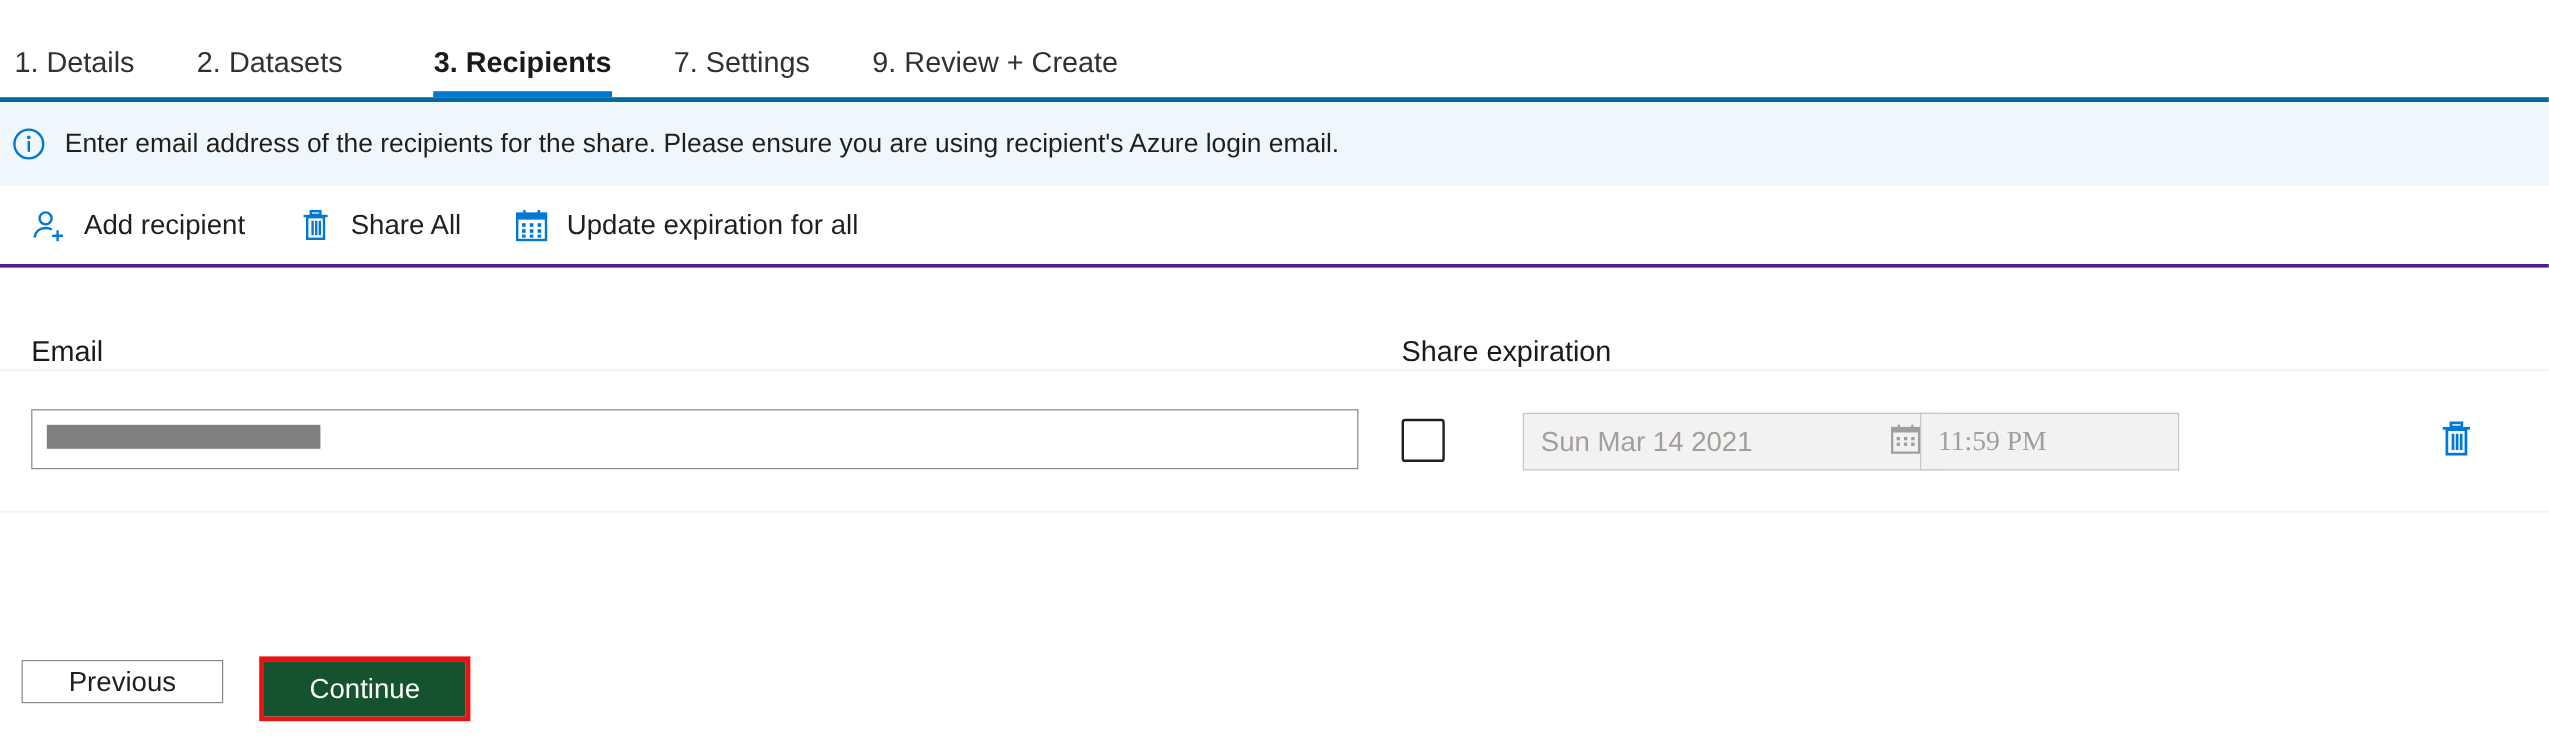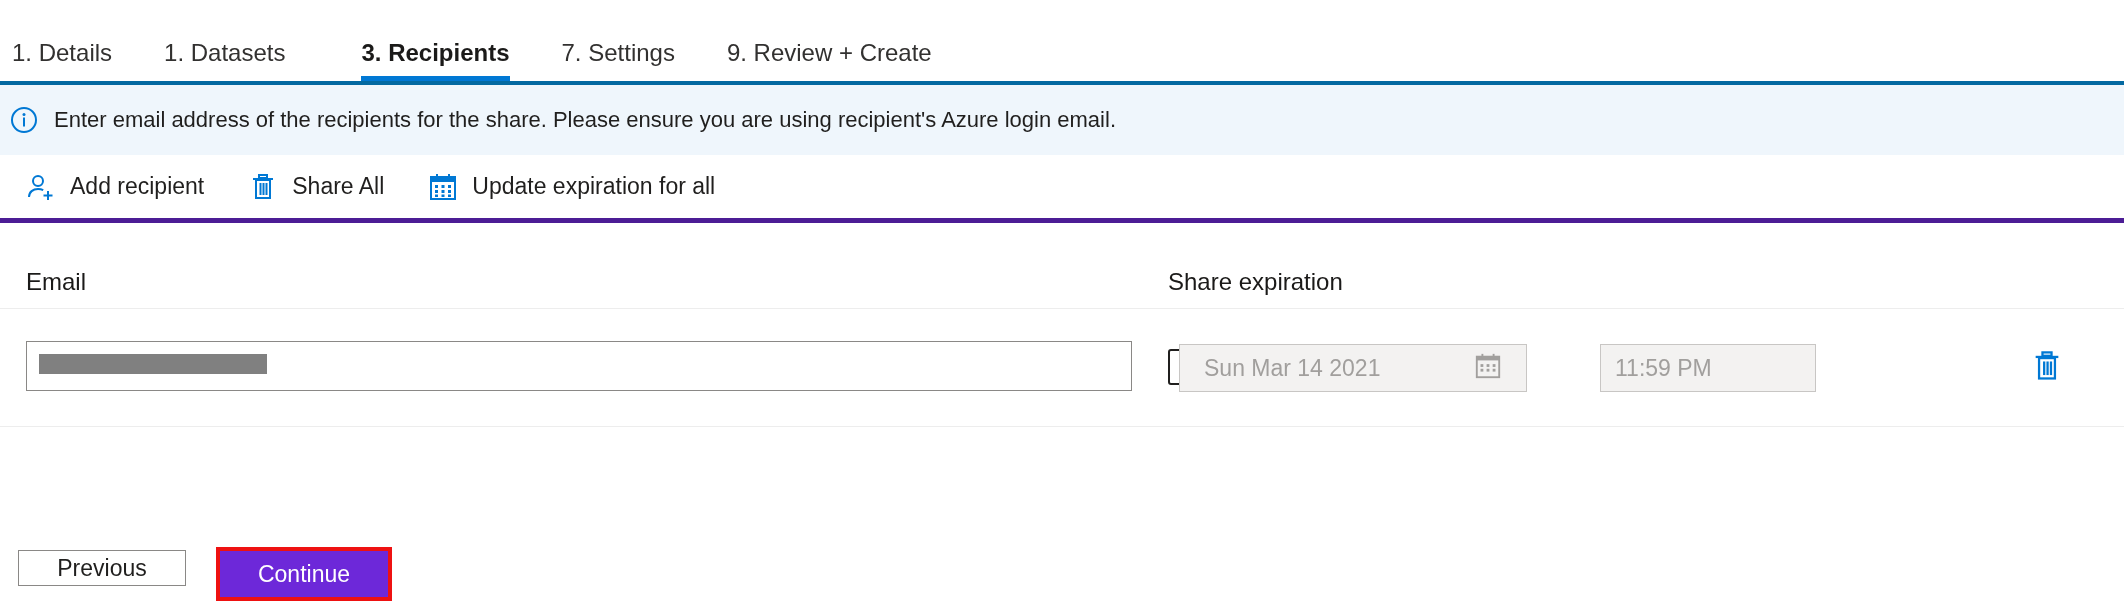--- a/index.html
+++ b/index.html
@@ -78,21 +78,21 @@
   
   .toolbar {
     position: absolute;
     left: 0; top: 155px;
     width: 2124px;
     height: 68px;
     display: flex;
     align-items: center;
     padding-left: 26px;
     box-sizing: border-box;
-    border-bottom: 5px solid #4c1d95;
+    border-bottom: 3px solid #4c1d95;
   }
   .cmd {
     display: flex;
     align-items: center;
     margin-right: 44px;
     cursor: pointer;
     white-space: nowrap;
   }
   .cmd .cmd-icon {
     width: 30px; height: 30px;
@@ -111,21 +111,21 @@
   .tbl-head {
     position: absolute;
     left: 0; top: 253px;
     width: 2124px;
     height: 56px;
     border-bottom: 1px solid #ededed;
     box-sizing: border-box;
   }
   .tbl-head .th {
     position: absolute;
-    bottom: 12px;
+    bottom: 0;
     font-size: 24px;
     color: #1b1a19;
     white-space: nowrap;
     margin-top: 32px;
   }
   .th-email { left: 26px; }
   .th-exp   { left: 1168px; }
 
   .tbl-row {
     position: absolute;
@@ -163,46 +163,47 @@
     width: 36px; height: 36px;
     border: 2px solid #201f1e;
     border-radius: 3px;
     background: #ffffff;
     box-sizing: border-box;
     cursor: pointer;
   }
 
   .date-field {
     position: absolute;
-    left: 1179px; top: 35px;
+    left: 1269px; top: 35px;
     width: 348px; height: 48px;
     background: #f3f2f1;
     border: 1px solid #c8c6c4;
     box-sizing: border-box;
     display: flex;
     align-items: center;
-    padding: 0 24px;
+    padding: 0 14px;
     justify-content: space-between;
   }
   .date-field .val,
   .time-field .val {
     font-size: 23px;
     color: #a19f9d;
     white-space: nowrap;
   }
   .time-field {
     position: absolute;
     left: 1600px; top: 35px;
     width: 216px; height: 48px;
     background: #f3f2f1;
     border: 1px solid #c8c6c4;
     box-sizing: border-box;
     display: flex;
     align-items: center;
     padding: 0 14px;
+    font-family: Liberation Serif, serif;
   }
   .row-delete {
     position: absolute;
     left: 2030px; top: 40px;
     width: 34px; height: 34px;
     cursor: pointer;
   }
 
   
   .footer {
@@ -226,35 +227,35 @@
   .continue-wrap {
     position: absolute;
     left: 216px; top: 7px;
     border: 4px solid #ee1111;
     padding: 0;
     box-sizing: border-box;
   }
   .btn-continue {
     display: block;
     width: 168px; height: 46px;
-    background: #6d28d9;
+    background: #14532d;
     border: none;
     color: #ffffff;
     font-size: 23px;
     font-family: "Liberation Sans", sans-serif;
     cursor: pointer;
     box-sizing: border-box;
   }
 </style>
 </head>
 <body>
 
 <div class="tabstrip">
   <div class="tab">1. Details</div>
-  <div class="tab">1. Datasets</div>
+  <div class="tab">2. Datasets</div>
   <div class="tab active">3. Recipients</div>
   <div class="tab">7. Settings</div>
   <div class="tab">9. Review + Create</div>
 </div>
 
 <div class="infobar">
   <span class="info-icon">
     <svg width="28" height="28" viewBox="0 0 28 28">
       <circle cx="14" cy="14" r="12" fill="none" stroke="#0078d4" stroke-width="2"></circle>
       <circle cx="14" cy="8.5" r="1.5" fill="#0078d4"></circle>

